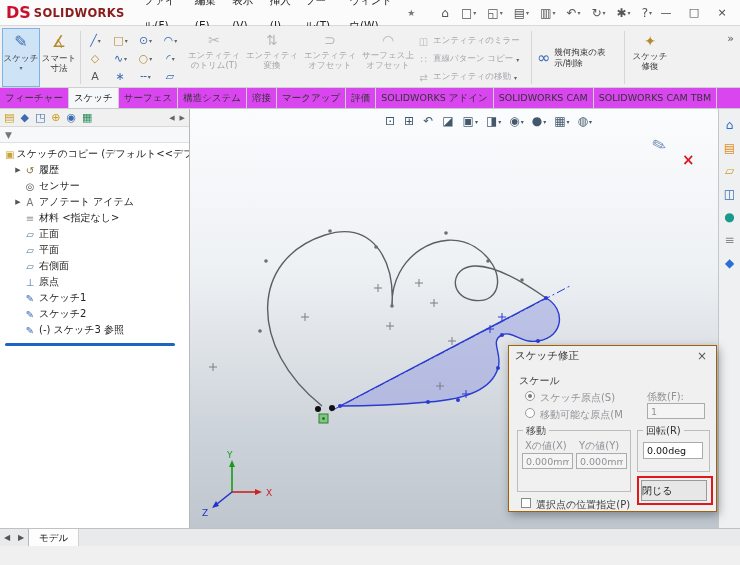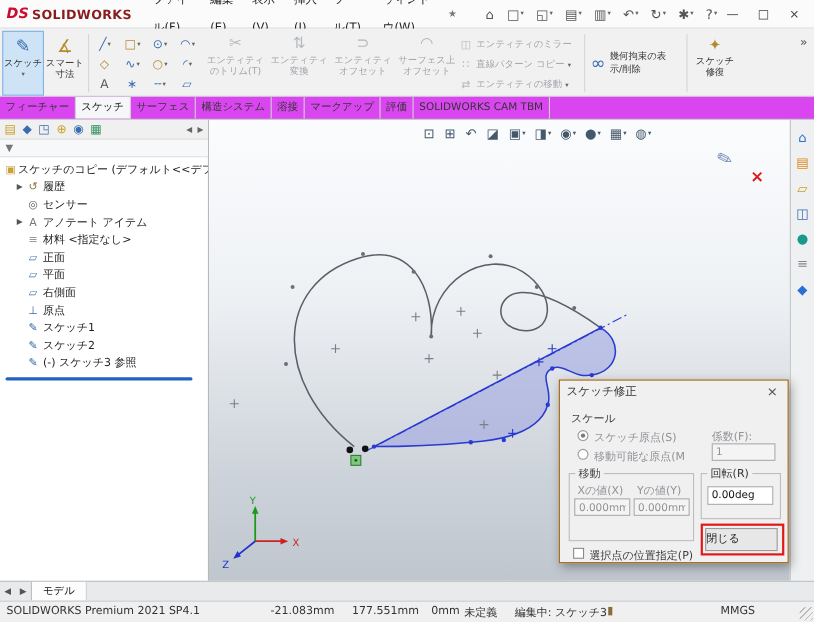--- a/index.html
+++ b/index.html
@@ -1,21 +1,21 @@
 <!DOCTYPE html>
 <html><head>
 <meta charset="utf-8">
 <style>
   *{box-sizing:border-box;margin:0;padding:0}
   html,body{width:740px;height:565px;overflow:hidden;font-family:"DejaVu Sans","Liberation Sans",sans-serif;font-size:11px;color:#222;background:#f0f0f0}
   #page{position:relative;width:740px;height:565px;background:#f0f0f0;overflow:hidden}
 
   
   #titlebar{position:absolute;left:0;top:0;width:740px;height:26px;background:#fbfbfc;border-bottom:1px solid #d9d9da;display:flex;align-items:center;padding:0 4px}
-  .logo-mark{color:#c8102e;font-weight:bold;font-style:italic;font-size:13px;margin:0 3px 0 2px}
+  .logo-mark{color:#c8102e;font-weight:bold;font-size:16px;margin:0 3px 0 2px}
   .logo-text{color:#8a1c1c;font-weight:bold;font-size:11.5px;letter-spacing:.3px;margin-right:12px}
   .menu{padding:0 7px;line-height:25px;color:#222;font-size:10.5px;cursor:default}
   .pin{font-size:9px;color:#777;margin:0 4px}
   .qicons{display:flex;align-items:center;gap:11px;margin-left:22px;color:#555}
   .qi{display:flex;align-items:center;gap:1px;font-size:12px}
   .dd{font-size:6px;color:#666}
   .wctrl{margin-left:auto;display:flex}
   .wbtn{width:28px;text-align:center;line-height:25px;color:#444;font-size:11px}
 
   
@@ -271,20 +271,22 @@
   </div>
 
   <div id="tabsrow">
     <span class="tab">フィーチャー</span>
     <span class="tab active">スケッチ</span>
     <span class="tab">サーフェス</span>
     <span class="tab">構造システム</span>
     <span class="tab">溶接</span>
     <span class="tab">マークアップ</span>
     <span class="tab">評価</span>
+    <span class="tab">SOLIDWORKS アドイン</span>
+    <span class="tab">SOLIDWORKS CAM</span>
     <span class="tab">SOLIDWORKS CAM TBM</span>
   </div>
 
   <div id="leftpanel">
     <div id="panel-strip">
       <span class="psc0">▤</span>
       <span class="psc1">◆</span>
       <span class="psc2">◳</span>
       <span class="psc3">⊕</span>
       <span class="psc4">◉</span>
@@ -500,25 +502,14 @@
     <div class="btn" style="left:132px;top:134px;width:66px;height:21px">閉じる</div>
     <div id="hl-red"></div>
   </div>
 
   <div id="bottomtabs">
     <span class="bnav">◀</span>
     <span class="bnav">▶</span>
     <span class="btab active">モデル</span>
   </div>
 
-  <div id="statusbar">
-    <span style="left:6px">SOLIDWORKS Premium 2021 SP4.1</span>
-    <span style="left:246px">-21.083mm</span>
-    <span style="left:320px">177.551mm</span>
-    <span style="left:392px">0mm</span>
-    <span style="left:422px">未定義</span>
-    <span style="left:468px">編集中: スケッチ3</span>
-    <span style="left:552px;color:#8a6d3b">▮</span>
-    <span style="left:655px">MMGS</span>
-    <div id="grip"></div>
-  </div>
 
 </div>
 
 </body></html>

